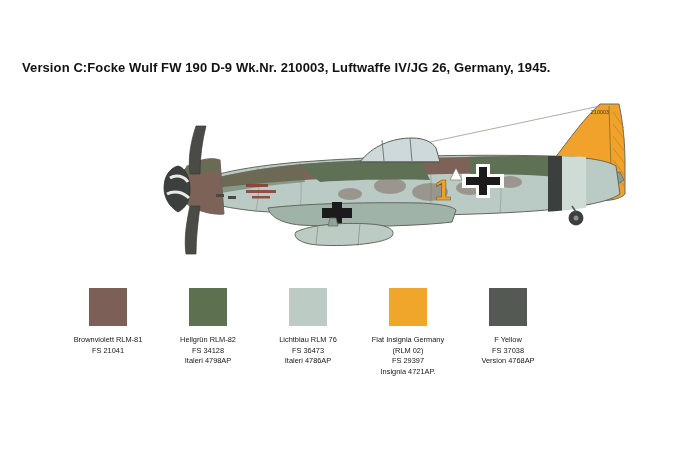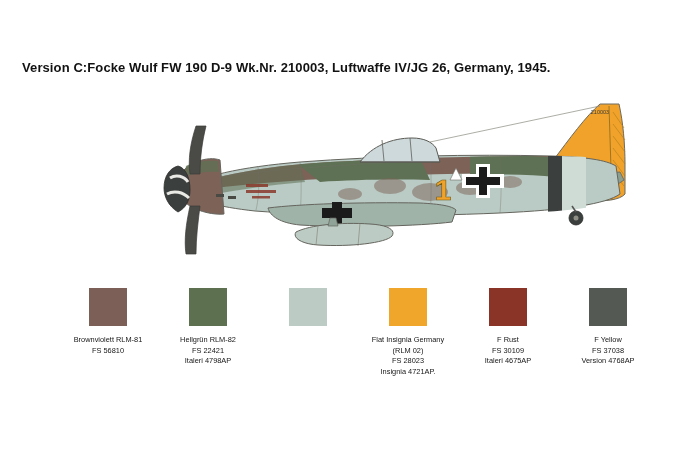--- a/index.html
+++ b/index.html
@@ -230,55 +230,52 @@
       </g>
     </svg>
   </div>
 
   <div class="swatch-row">
 
     <div class="swatch-cell">
       <div class="swatch-chip" style="background:#7c5f57"></div>
       <div class="swatch-labels">
         <div>Brownviolett RLM-81</div>
-        <div>FS 56810</div>
+        <div>FS 21041</div>
       </div>
     </div>
 
     <div class="swatch-cell">
       <div class="swatch-chip" style="background:#5d7050"></div>
       <div class="swatch-labels">
         <div>Hellgrün RLM-82</div>
-        <div>FS 22421</div>
+        <div>FS 34128</div>
         <div>Italeri 4798AP</div>
       </div>
     </div>
 
     <div class="swatch-cell">
       <div class="swatch-chip" style="background:#bcccc4"></div>
+      <div class="swatch-labels">
+        <div>Lichtblau RLM 76</div>
+        <div>FS 36473</div>
+        <div>Italeri 4786AP</div>
+      </div>
     </div>
 
     <div class="swatch-cell">
       <div class="swatch-chip" style="background:#f0a62b"></div>
       <div class="swatch-labels">
         <div>Flat Insignia Germany</div>
         <div>(RLM 02)</div>
-        <div>FS 28023</div>
+        <div>FS 29397</div>
         <div>Insignia 4721AP.</div>
       </div>
     </div>
 
-    <div class="swatch-cell">
-      <div class="swatch-chip" style="background:#8a3427"></div>
-      <div class="swatch-labels">
-        <div>F Rust</div>
-        <div>FS 30109</div>
-        <div>Italeri 4675AP</div>
-      </div>
-    </div>
 
     <div class="swatch-cell">
       <div class="swatch-chip" style="background:#555953"></div>
       <div class="swatch-labels">
         <div>F Yellow</div>
         <div>FS 37038</div>
         <div>Version 4768AP</div>
       </div>
     </div>
 

